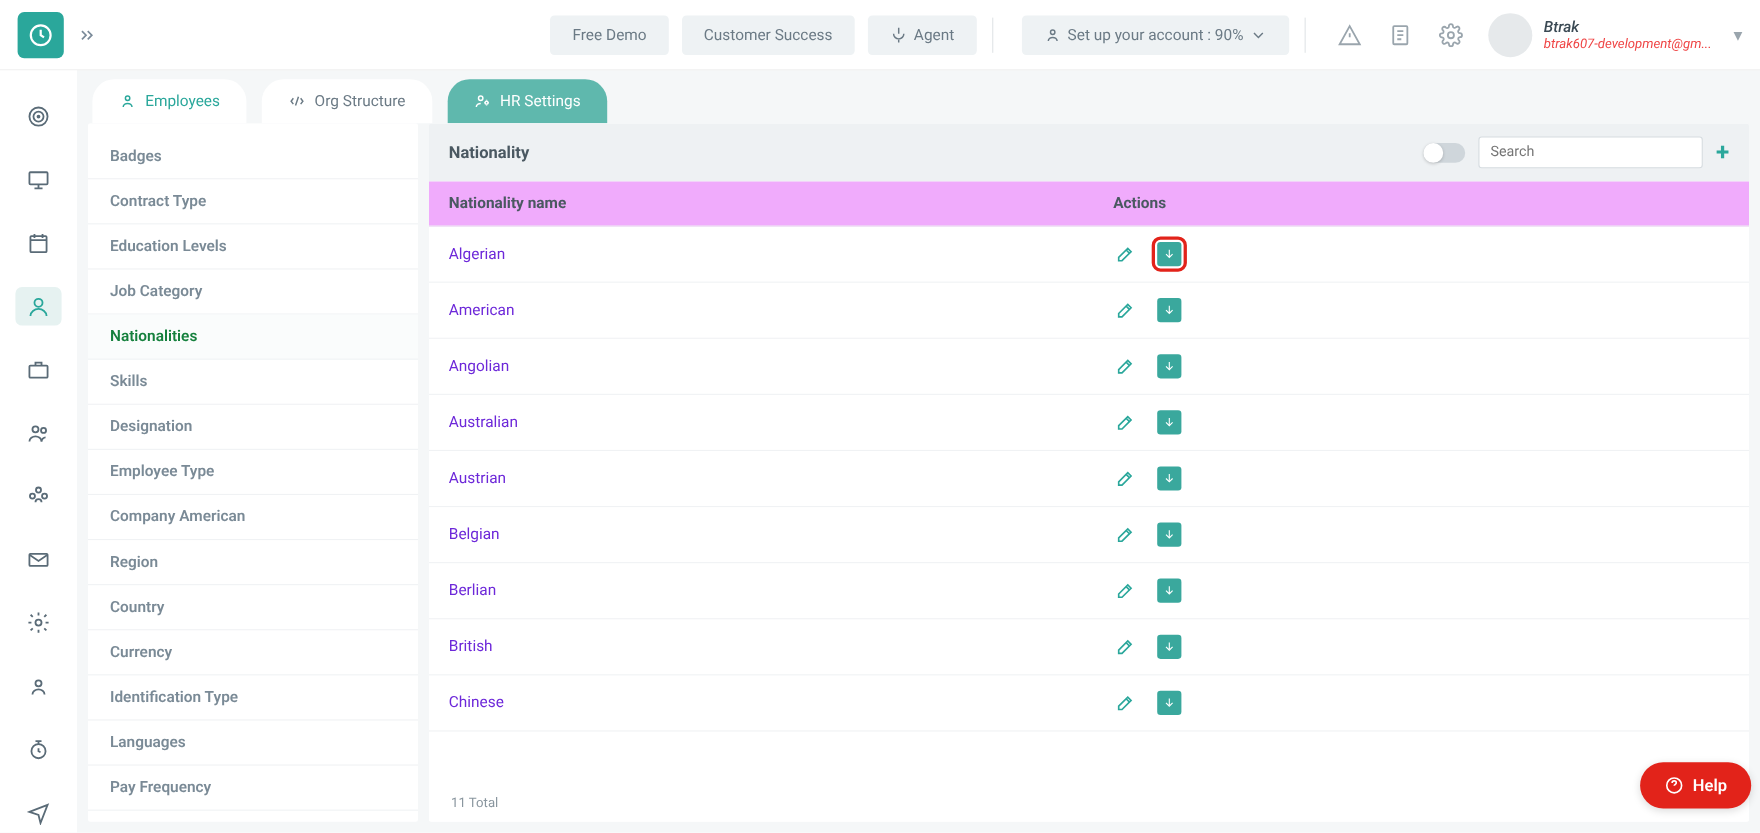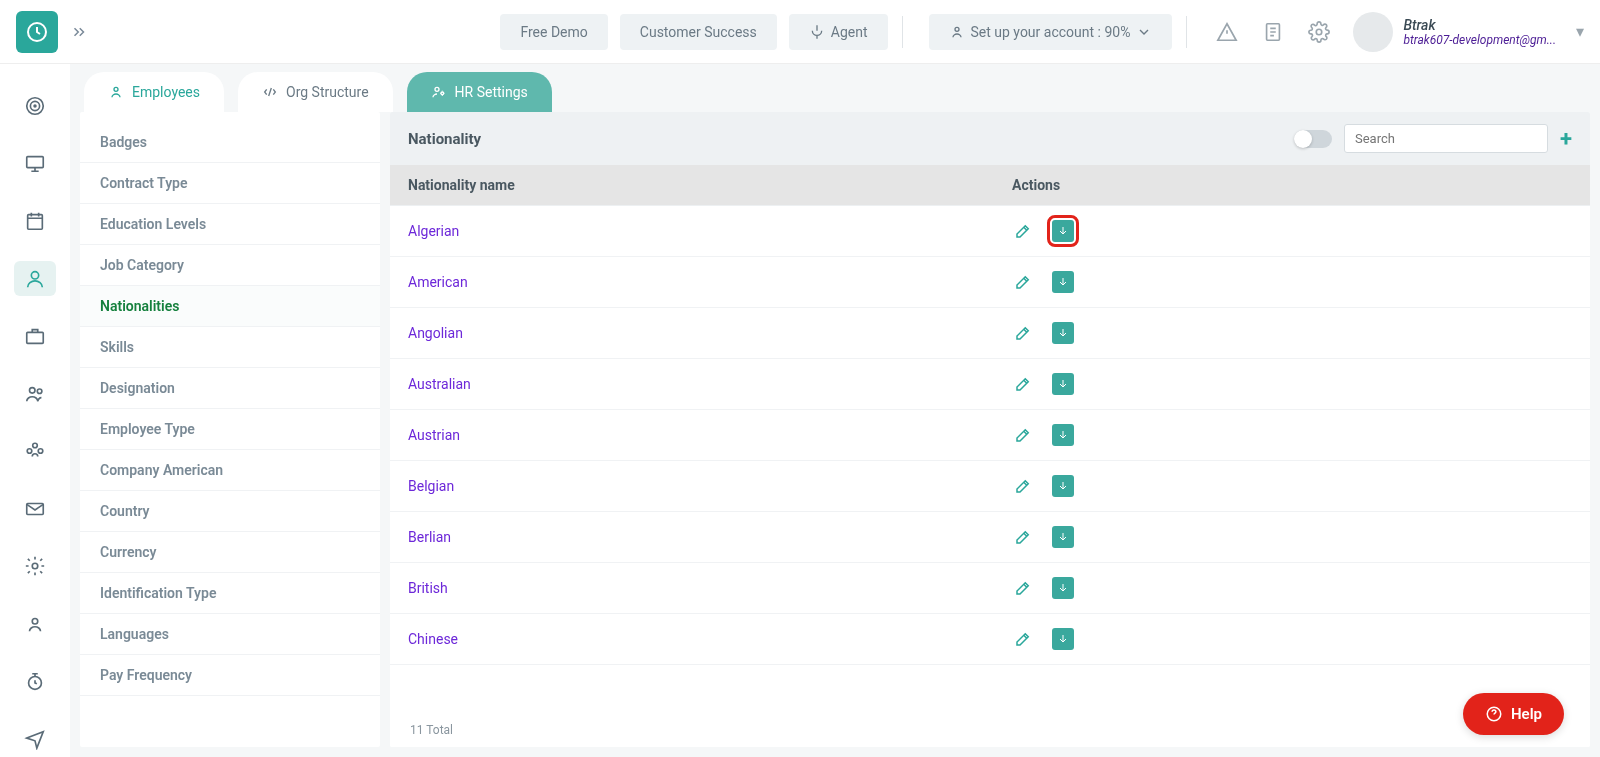--- a/index.html
+++ b/index.html
@@ -13,21 +13,21 @@
 .header-spacer { flex: 1; }
 .header-btn { background: #eef2f4; border: none; padding: 10px 20px; border-radius: 4px; color: #6b7a85; font-size: 14px; margin-left: 12px; cursor: pointer; display: inline-flex; align-items: center; gap: 6px; }
 .header-btn svg { width: 16px; height: 16px; stroke: #6b7a85; fill: none; stroke-width: 2; }
 .header-divider { width: 1px; height: 32px; background: #e0e4e7; margin: 0 14px; }
 .header-icon { width: 40px; height: 40px; display: flex; align-items: center; justify-content: center; color: #9aa5ad; cursor: pointer; margin-left: 6px; }
 .header-icon svg { width: 22px; height: 22px; stroke: #9aa5ad; fill: none; stroke-width: 1.8; }
 .user-area { display: flex; align-items: center; margin-left: 14px; gap: 10px; }
 .avatar { width: 40px; height: 40px; border-radius: 50%; background: #e6e9eb; }
 .user-text { display: flex; flex-direction: column; font-style: italic; }
 .user-name { font-size: 14px; color: #3b4a54; font-weight: 500; }
-.user-email { font-size: 12px; color: #4c1d95; max-width: 190px; overflow: hidden; text-overflow: ellipsis; white-space: nowrap; }
+.user-email { font-size: 12px; color: #ef4444; max-width: 190px; overflow: hidden; text-overflow: ellipsis; white-space: nowrap; }
 .user-caret { margin-left: 10px; color: #9aa5ad; }
 
 
 .icon-rail { position: absolute; top: 64px; left: 0; width: 70px; bottom: 0; background: #fff; display: flex; flex-direction: column; align-items: center; padding-top: 24px; gap: 22px; }
 .rail-item { width: 42px; height: 42px; display: flex; align-items: center; justify-content: center; border-radius: 6px; cursor: pointer; }
 .rail-item.active { background: #e6f2f1; }
 .rail-item svg { width: 22px; height: 22px; stroke: #5a6b77; fill: none; stroke-width: 1.8; }
 .rail-item.active svg { stroke: #2aa79b; }
 
 
@@ -52,38 +52,38 @@
 
 .table-panel { flex: 1; background: #fff; border-radius: 2px; display: flex; flex-direction: column; overflow: hidden; }
 .panel-header { background: #eef1f3; padding: 12px 18px; display: flex; align-items: center; }
 .panel-title { font-weight: 700; color: #4a5861; font-size: 15px; }
 .panel-header .spacer { flex: 1; }
 .toggle { width: 38px; height: 18px; background: #cfd6db; border-radius: 10px; position: relative; margin-right: 12px; cursor: pointer; }
 .toggle::after { content: ''; position: absolute; width: 18px; height: 18px; background: #fff; border-radius: 50%; top: 0; left: 0; box-shadow: 0 1px 3px rgba(0,0,0,0.2); }
 .search-input { border: 1px solid #d6dce0; border-radius: 3px; padding: 6px 10px; font-size: 13px; width: 204px; }
 .add-btn { margin-left: 12px; color: #2aa79b; font-size: 22px; font-weight: 700; cursor: pointer; background:none; border:none; line-height:1; }
 
-.table-head { display: flex; padding: 12px 18px; background: #e5e5e5; color: #4a5861; font-weight: 700; font-size: 14px; border-bottom: 1px solid #edf0f2; }
+.table-head { display: flex; padding: 12px 18px; background: #f0abfc; color: #4a5861; font-weight: 700; font-size: 14px; border-bottom: 1px solid #edf0f2; }
 .col-name { flex: 1; }
 .col-actions { width: 560px; }
 
 .table-body { flex: 1; overflow-y: auto; }
 .table-row { display: flex; align-items: center; padding: 14px 18px; border-bottom: 1px solid #f0f2f4; font-size: 14px; color: #6d28d9; }
 .table-row .cell-name { flex: 1; }
 .table-row .cell-actions { width: 560px; display: flex; gap: 18px; align-items: center; }
 .action-btn { width: 22px; height: 22px; display: inline-flex; align-items: center; justify-content: center; cursor: pointer; }
 .action-btn svg { width: 18px; height: 18px; stroke: #2aa79b; fill: none; stroke-width: 2; }
 .archive-btn { width: 22px; height: 22px; background: #3aa89d; border-radius: 3px; display: inline-flex; align-items: center; justify-content: center; cursor: pointer; }
 .archive-btn svg { width: 12px; height: 12px; fill: #fff; stroke: none; }
 .archive-btn.highlighted { outline: 3px solid #e2231a; outline-offset: 2px; padding:0; }
 
 .table-footer { padding: 10px 20px; font-size: 12px; color: #8a969f; background:#fff; }
 
 
-.help-btn { position: absolute; bottom: 22px; right: 36px; background: #e2231a; color: #fff; border: none; border-radius: 24px; padding: 12px 22px; font-size: 15px; font-weight: 600; display: inline-flex; align-items: center; gap: 8px; cursor: pointer; box-shadow: 0 2px 8px rgba(0,0,0,0.15); }
+.help-btn { position: absolute; bottom: 22px; right: 8px; background: #e2231a; color: #fff; border: none; border-radius: 24px; padding: 12px 22px; font-size: 15px; font-weight: 600; display: inline-flex; align-items: center; gap: 8px; cursor: pointer; box-shadow: 0 2px 8px rgba(0,0,0,0.15); }
 .help-btn svg { width: 18px; height: 18px; stroke: #fff; fill: none; stroke-width: 2; }
 
 
 .table-body::-webkit-scrollbar { width: 10px; }
 .table-body::-webkit-scrollbar-thumb { background: #cdd5da; border-radius: 5px; }
 </style>
 </head>
 <body>
 
 <div class="header">
@@ -260,20 +260,21 @@
     <div class="settings-panel" id="settings-list">
         <div class="settings-item">Badges</div>
         <div class="settings-item">Contract Type</div>
         <div class="settings-item">Education Levels</div>
         <div class="settings-item">Job Category</div>
         <div class="settings-item active">Nationalities</div>
         <div class="settings-item">Skills</div>
         <div class="settings-item">Designation</div>
         <div class="settings-item">Employee Type</div>
         <div class="settings-item">Company American</div>
+        <div class="settings-item">Region</div>
         <div class="settings-item">Country</div>
         <div class="settings-item">Currency</div>
         <div class="settings-item">Identification Type</div>
         <div class="settings-item">Languages</div>
         <div class="settings-item">Pay Frequency</div>
       </div>
 
     <div class="table-panel">
       <div class="panel-header">
         <span class="panel-title">Nationality</span>

